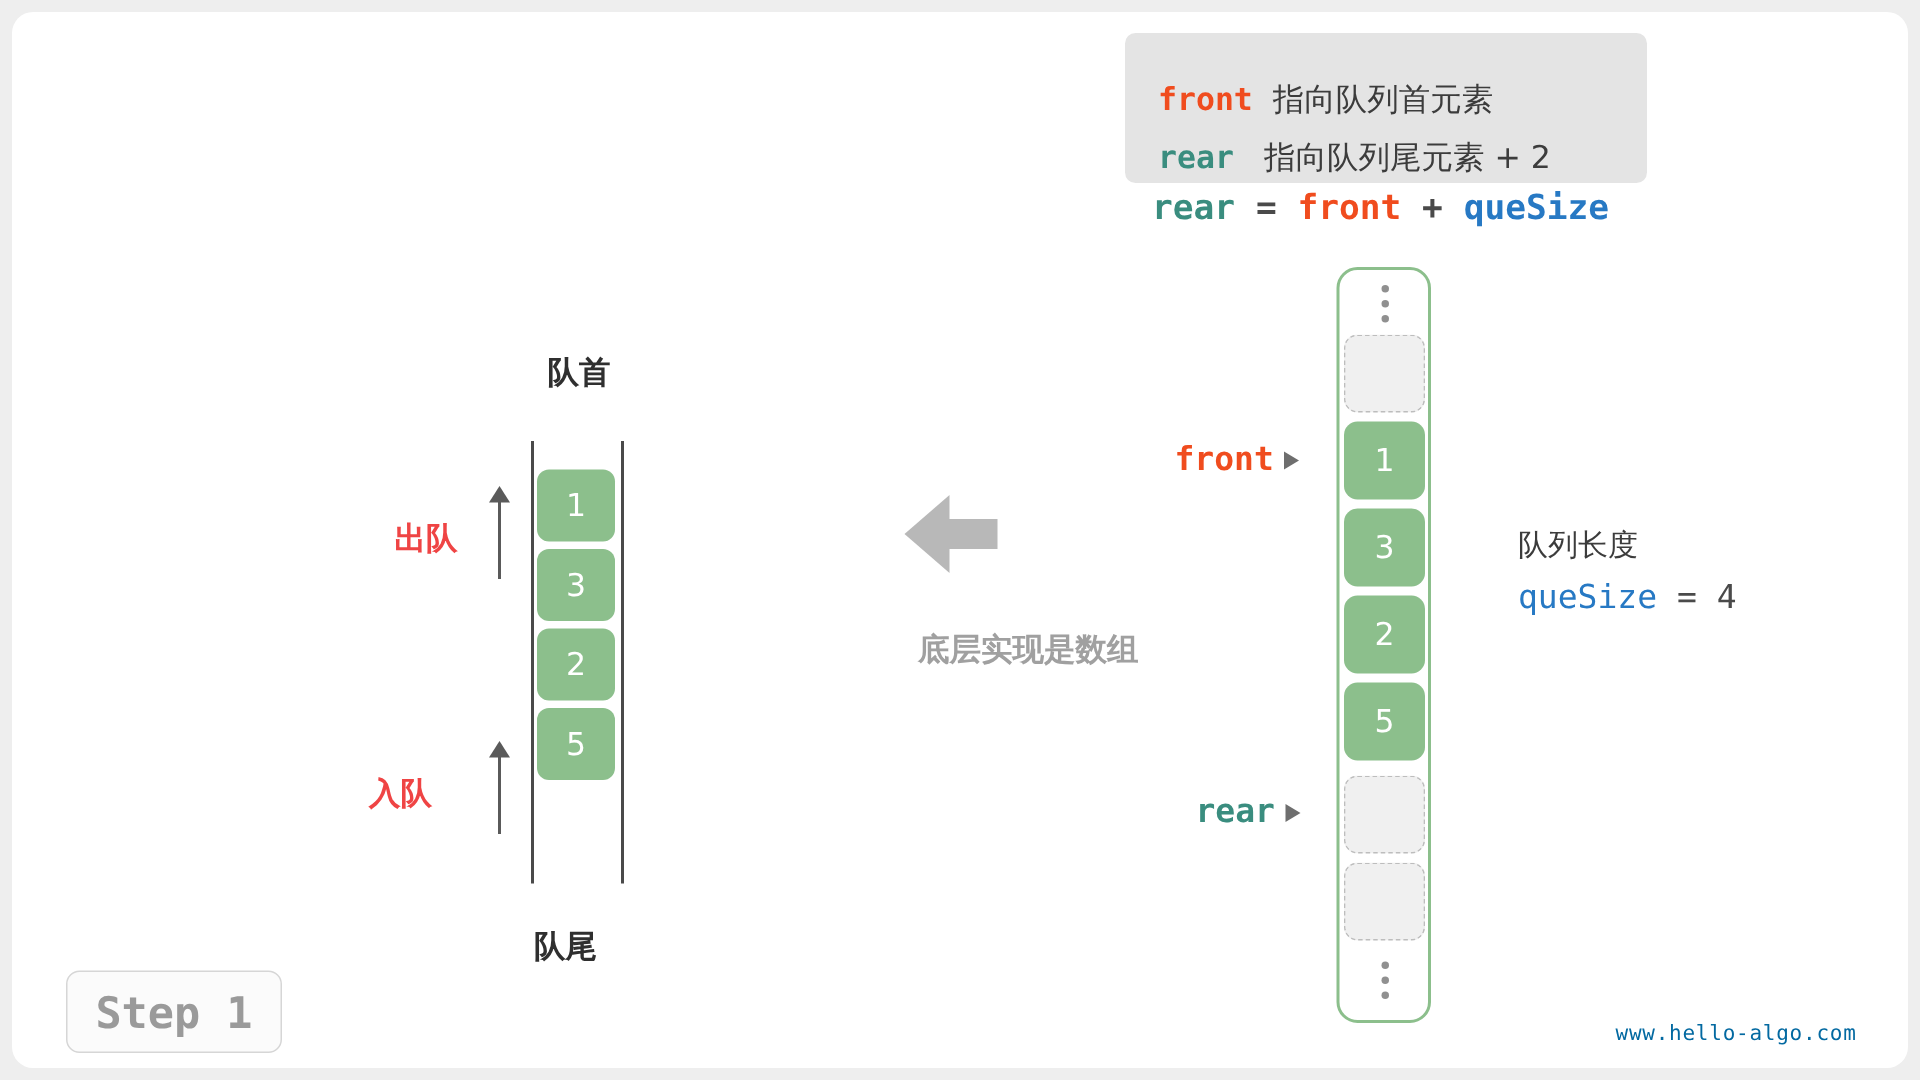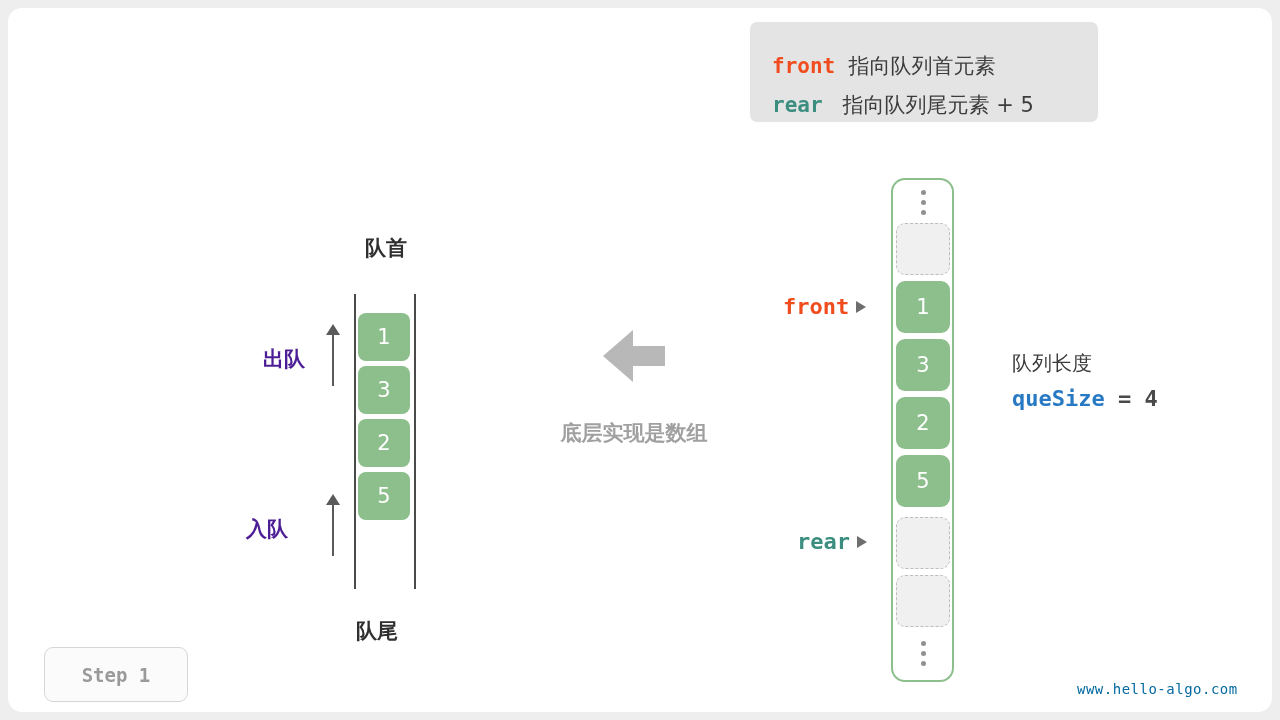--- a/index.html
+++ b/index.html
@@ -114,21 +114,21 @@
     display: flex;
     align-items: center;
     justify-content: center;
     font-family: "DejaVu Sans", sans-serif;
   }
 
   .op-label {
     position: absolute;
     font-size: 21px;
     font-weight: bold;
-    color: #4c1d95;
+    color: #ef4444;
     font-family: "DejaVu Sans", sans-serif;
   }
   .op-label.deq { left: 255px; top: 337px; }
   .op-label.enq { left: 238px; top: 507px; }
 
   .up-arrow { position: absolute; width: 18px; }
   .up-arrow .shaft {
     position: absolute;
     left: 8px;
     top: 9px;
@@ -171,21 +171,21 @@
     top: 16px;
     width: 34px;
     height: 20px;
     background: #b8b8b8;
   }
   .center-note {
     position: absolute;
     left: 501px;
     top: 409px;
     width: 250px;
-    text-align: center;
+    text-align: right;
     font-size: 21px;
     font-weight: bold;
     color: #a0a0a0;
     line-height: 33px;
     font-family: "DejaVu Sans", sans-serif;
   }
 
   
   .arr-box {
     position: absolute;
@@ -265,39 +265,39 @@
     font-family: "DejaVu Sans", sans-serif;
   }
   .size-expr {
     position: absolute;
     left: 1004px;
     top: 378px;
     font-size: 22px;
     color: #4a4a4a;
     white-space: nowrap;
     font-family: "DejaVu Sans Mono", "Liberation Mono", monospace;
-    font-weight: bold;
+    font-weight: normal;
   }
 
   
   .step-badge {
     position: absolute;
     left: 36px;
     top: 639px;
     width: 144px;
     height: 55px;
     border: 1.5px solid #d6d6d6;
     border-radius: 9px;
     background: #fbfbfb;
     display: flex;
     align-items: center;
     justify-content: center;
     font-family: "DejaVu Sans Mono", "Liberation Mono", monospace;
     font-weight: bold;
-    font-size: 19px;
+    font-size: 29px;
     color: #9a9a9a;
     box-sizing: border-box;
   }
   .watermark {
     position: absolute;
     left: 1069px;
     top: 673px;
     font-size: 14px;
     color: #0369a1;
     font-family: "DejaVu Sans Mono", "Liberation Mono", monospace;
@@ -308,24 +308,31 @@
 <body>
 
 <div class="page">
   <div class="card">
 
     <div class="info-box">
       <div class="info-line l1">
         <span class="mono kw-front">front</span><span>&nbsp; </span><span>指向队列首元素</span>
       </div>
       <div class="info-line l2">
-        <span class="mono kw-rear">rear</span><span>&nbsp;&nbsp; </span><span>指向队列尾元素 + 5</span>
+        <span class="mono kw-rear">rear</span><span>&nbsp;&nbsp; </span><span>指向队列尾元素 + 2</span>
       </div>
     </div>
 
+    <div class="formula">
+      <span class="kw-rear">rear</span>
+      <span class="op">=</span>
+      <span class="kw-front">front</span>
+      <span class="op">+</span>
+      <span class="kw-size">queSize</span>
+    </div>
 
     <div class="lbl-head">队首</div>
     <div class="rail left"></div>
     <div class="rail right"></div>
 
     <div class="qcell" style="top:305px">1</div>
     <div class="qcell" style="top:358px">3</div>
     <div class="qcell" style="top:411px">2</div>
     <div class="qcell" style="top:464px">5</div>
 

